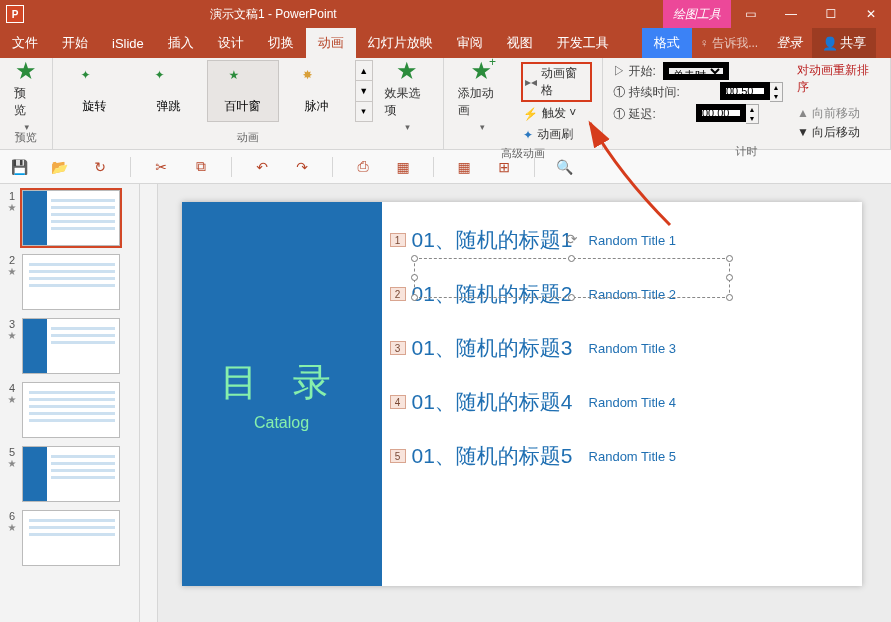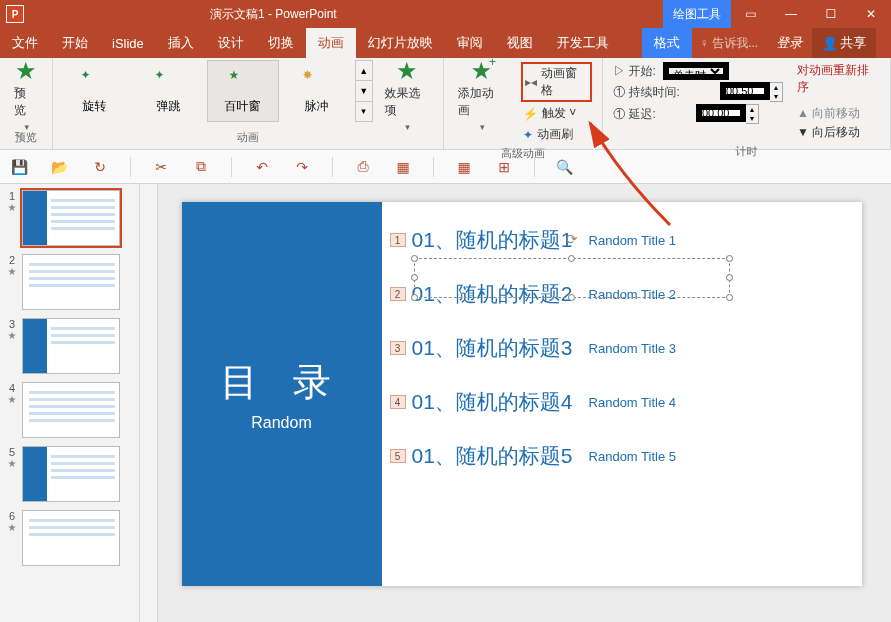--- a/index.html
+++ b/index.html
@@ -2,21 +2,21 @@
 <html><head>
 <meta charset="utf-8">
 <style>
 * { margin: 0; padding: 0; box-sizing: border-box; font-family: "Microsoft YaHei", sans-serif; }
 body { width: 891px; height: 622px; background: #f3f3f3; overflow: hidden; position: relative; }
 
 .titlebar { height: 28px; background: #b7472a; display: flex; align-items: center; color: #fff; font-size: 12px; }
 .titlebar .ppt-icon { width: 18px; height: 18px; margin: 0 6px; background: #d24726; border: 1px solid #fff; display: flex; align-items: center; justify-content: center; font-size: 10px; font-weight: bold; }
 .titlebar .title { flex: 0 0 auto; margin-left: 180px; }
 .titlebar .spacer { flex: 1; }
-.titlebar .ctx-tab { background: #3b82f6; padding: 0 10px; height: 28px; display: flex; align-items: center; }
+.titlebar .ctx-tab { background: #ec4899; padding: 0 10px; height: 28px; display: flex; align-items: center; font-style: italic; }
 .titlebar .winbtn { width: 40px; height: 28px; display: flex; align-items: center; justify-content: center; cursor: pointer; }
 
 .menubar { height: 30px; background: #b7472a; display: flex; align-items: stretch; color: #fff; font-size: 13px; }
 .menubar .tab { padding: 0 12px; display: flex; align-items: center; cursor: pointer; }
 .menubar .tab.active { background: #f3f2f1; color: #b7472a; }
 .menubar .tab.fmt { background: #3b82f6; margin-left: 21px; }
 .menubar .tell { color: #e8c8bf; font-size: 12px; display: flex; align-items: center; padding: 0 8px; }
 .menubar .login { padding: 0 10px; display: flex; align-items: center; font-style: italic; }
 .menubar .share { background: #9c3c22; padding: 0 10px; display: flex; align-items: center; }
 
@@ -65,21 +65,21 @@
 .thumbs .slide .mini { width: 98px; height: 56px; background: #fff; border: 1px solid #bbb; margin-left: 2px; position: relative; overflow: hidden; }
 .thumbs .slide.active .mini { outline: 2px solid #d24726; }
 .mini .blue { position: absolute; left: 0; top: 0; bottom: 0; width: 24px; background: #1f6fb2; }
 .mini .lines { position: absolute; left: 28px; top: 8px; right: 4px; }
 .mini .lines div { height: 3px; background: #cce0f0; margin-bottom: 4px; }
 .mini.full .lines { left: 6px; }
 
 .canvas-wrap { flex: 1; position: relative; background: #ececec; display: flex; align-items: flex-start; justify-content: center; padding: 18px; overflow: hidden; }
 .ruler-v { position: absolute; left: 0; top: 0; bottom: 0; width: 18px; background: #f3f3f3; border-right: 1px solid #d6d6d6; }
 .slide-canvas { width: 680px; height: 384px; background: #fff; box-shadow: 0 0 6px rgba(0,0,0,.25); position: relative; margin-left: 12px; }
-.slide-canvas .left { position: absolute; left: 0; top: 0; bottom: 0; width: 200px; background: #1f6fb2; color: #ffffff; display: flex; flex-direction: column; align-items: center; justify-content: center; }
+.slide-canvas .left { position: absolute; left: 0; top: 0; bottom: 0; width: 200px; background: #1f6fb2; color: #86efac; display: flex; flex-direction: column; align-items: center; justify-content: center; }
 .slide-canvas .left .t1 { font-size: 38px; letter-spacing: 12px; }
 .slide-canvas .left .t2 { font-size: 16px; margin-top: 6px; }
 .slide-canvas .right { position: absolute; left: 200px; right: 0; top: 0; bottom: 0; padding: 24px 30px; }
 .slide-canvas .item { display: flex; align-items: center; margin-bottom: 26px; position: relative; }
 .slide-canvas .item .tag { position: absolute; left: -22px; width: 16px; height: 14px; background: #f8e4dc; border: 1px solid #d9a590; font-size: 10px; display: flex; align-items: center; justify-content: center; color: #7a4a36; }
 .slide-canvas .item .cn { color: #1f6fb2; font-size: 21px; font-weight: 400; }
 .slide-canvas .item .en { color: #1f6fb2; font-size: 13px; margin-left: 16px; }
 .sel-box { position: absolute; border: 1px dashed #888; }
 .sel-box .handle { position: absolute; width: 7px; height: 7px; background: #fff; border: 1px solid #777; border-radius: 50%; }
 .sel-box .rot { position: absolute; left: 50%; top: -28px; transform: translateX(-50%); color: #888; font-size: 14px; }
@@ -343,21 +343,21 @@
           </div>
         </div>
     </div>
   </div>
 
   <div class="canvas-wrap">
     <div class="ruler-v"></div>
     <div class="slide-canvas">
       <div class="left">
         <div class="t1">目 录</div>
-        <div class="t2">Random</div>
+        <div class="t2">Catalog</div>
       </div>
       <div class="right">
         <div class="item">
           <div class="tag">1</div>
           <span class="cn">01、随机的标题1</span>
           <span class="en">Random Title 1</span>
         </div>
         <div class="item">
           <div class="tag">2</div>
           <span class="cn">01、随机的标题2</span>

